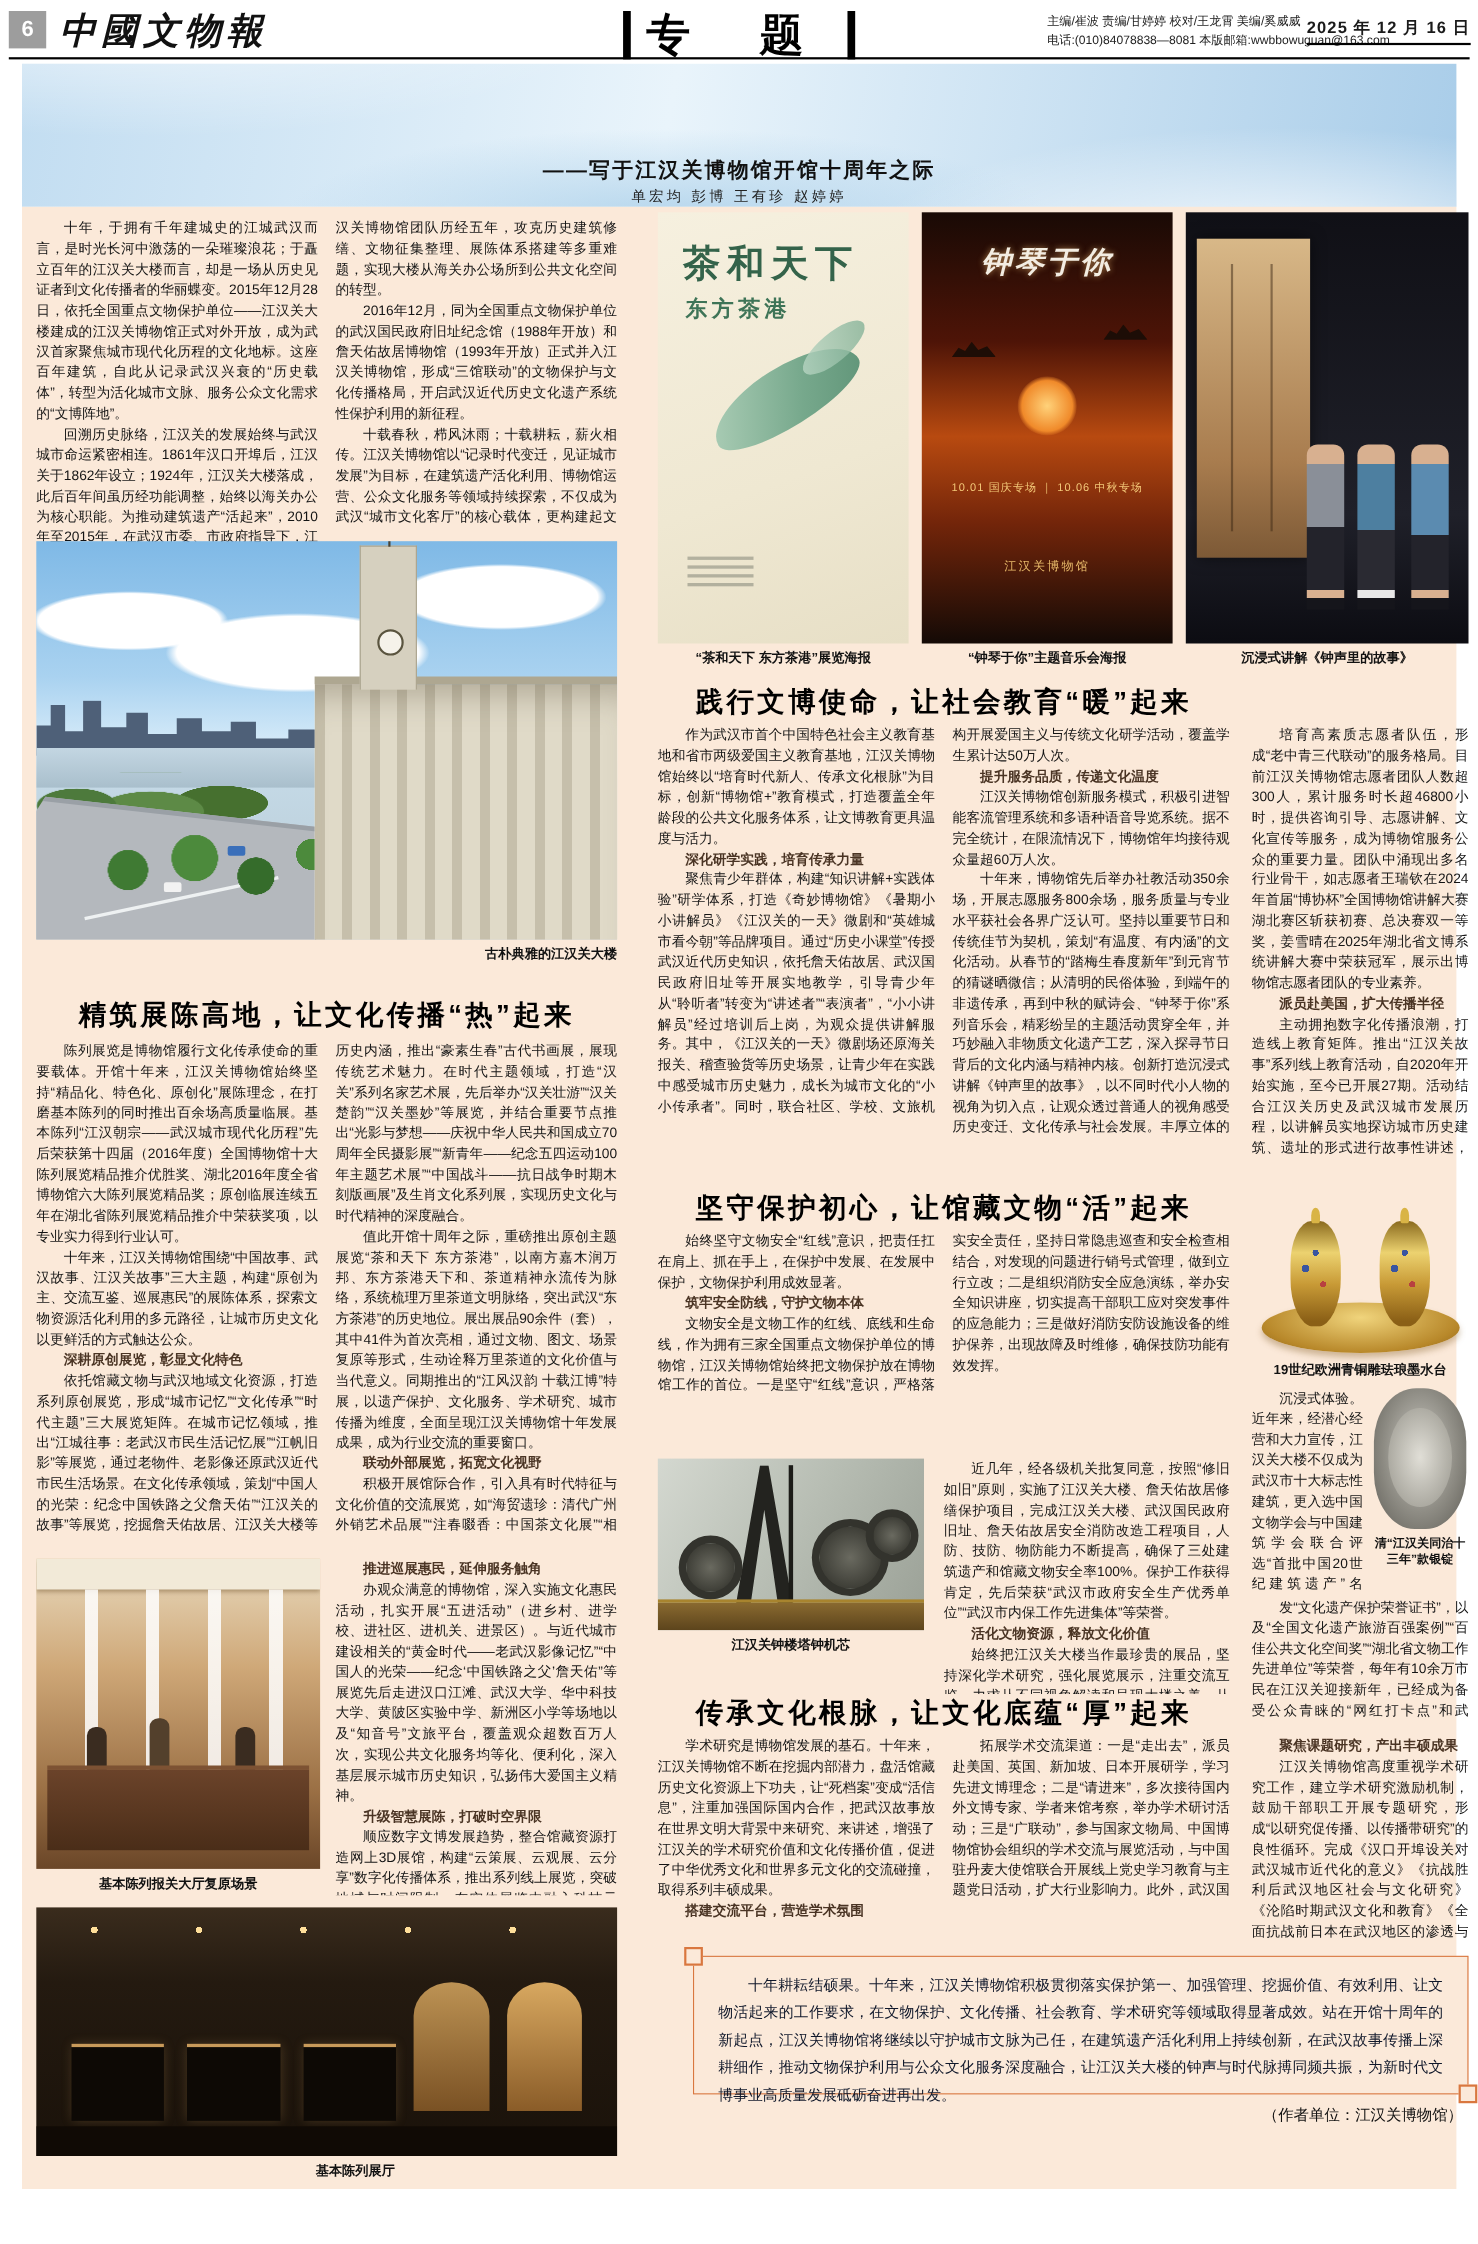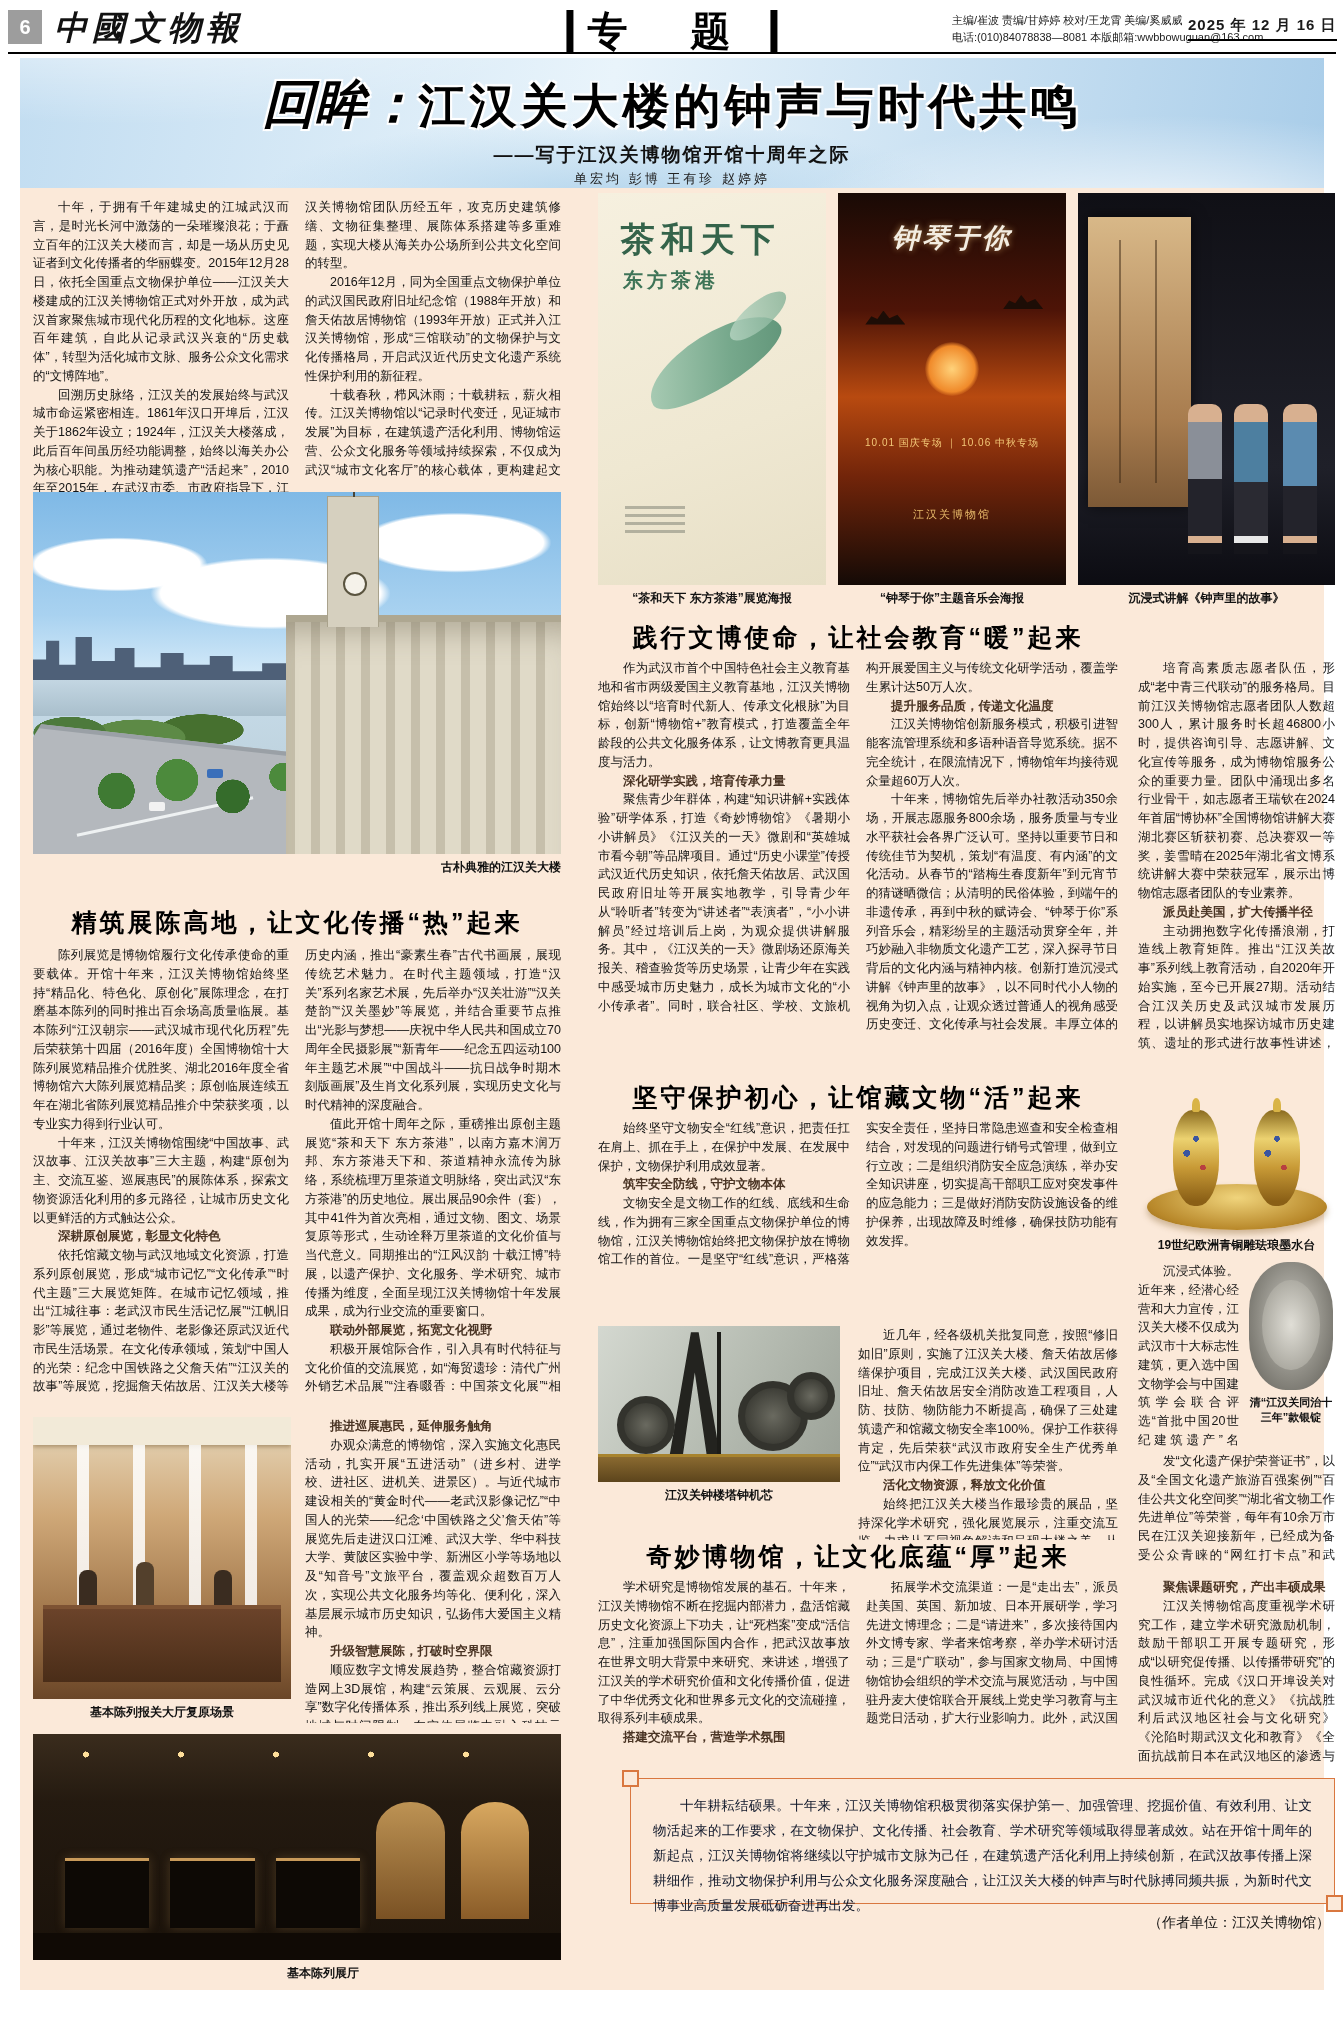--- a/index.html
+++ b/index.html
@@ -186,23 +186,20 @@
     <span class="secbar"></span>
   </div>
   <div class="abs staff">
     <div>主编/崔波 责编/甘婷婷 校对/王龙霄 美编/奚威威</div>
     <div>电话:(010)84078838—8081 本版邮箱:wwbbowuguan@163.com</div>
   </div>
   <div class="abs hdate">2025 年 12 月 16 日</div>
   <div class="abs hrule"></div>
 
   <div class="abs band">
-    <div class="abs htitle">
-      <span class="kicker">回眸：</span><span class="maintitle">江汉关大楼的钟声与时代共鸣</span>
-    </div>
     <div class="abs hsub">——写于江汉关博物馆开馆十周年之际</div>
     <div class="abs hby">单宏均  彭博  王有珍  赵婷婷</div>
   </div>
 
   <div class="abs contentbg"></div>
 
   <div class="abs txt cols2" style="left:33px;top:198px;width:528px;height:304px;">
       <p class="para">十年，于拥有千年建城史的江城武汉而言，是时光长河中激荡的一朵璀璨浪花；于矗立百年的江汉关大楼而言，却是一场从历史见证者到文化传播者的华丽蝶变。2015年12月28日，依托全国重点文物保护单位——江汉关大楼建成的江汉关博物馆正式对外开放，成为武汉首家聚焦城市现代化历程的文化地标。这座百年建筑，自此从记录武汉兴衰的“历史载体”，转型为活化城市文脉、服务公众文化需求的“文博阵地”。</p>
       <p class="para">回溯历史脉络，江汉关的发展始终与武汉城市命运紧密相连。1861年汉口开埠后，江汉关于1862年设立；1924年，江汉关大楼落成，此后百年间虽历经功能调整，始终以海关办公为核心职能。为推动建筑遗产“活起来”，2010年至2015年，在武汉市委、市政府指导下，江汉关博物馆团队历经五年，攻克历史建筑修缮、文物征集整理、展陈体系搭建等多重难题，实现大楼从海关办公场所到公共文化空间的转型。</p>
       <p class="para">2016年12月，同为全国重点文物保护单位的武汉国民政府旧址纪念馆（1988年开放）和詹天佑故居博物馆（1993年开放）正式并入江汉关博物馆，形成“三馆联动”的文物保护与文化传播格局，开启武汉近代历史文化遗产系统性保护利用的新征程。</p>
@@ -369,21 +366,21 @@
       <div class="ph ph-ingot" style="width:84px;height:128px;margin:0 auto;">
         <div class="ingot-core"></div>
       </div>
       <figcaption class="cap center" style="font-size:11px;font-weight:600;">清“江汉关同治十三年”款银锭</figcaption>
     </figure>
   </div>
   <div class="abs txt" style="left:1138px;top:1452px;width:197px;height:112px;overflow:hidden;">
       <p class="para">发“文化遗产保护荣誉证书”，以及“全国文化遗产旅游百强案例”“百佳公共文化空间奖”“湖北省文物工作先进单位”等荣誉，每年有10余万市民在江汉关迎接新年，已经成为备受公众青睐的“网红打卡点”和武汉“甜蜜地标”。</p>
     </div>
 
-  <div class="abs sechead" style="left:598px;top:1540px;width:520px;">奇妙博物馆，让文化底蕴“厚”起来</div>
+  <div class="abs sechead" style="left:598px;top:1540px;width:520px;">传承文化根脉，让文化底蕴“厚”起来</div>
   <div class="abs txt cols2" style="left:598px;top:1578px;width:520px;height:184px;">
       <p class="para">学术研究是博物馆发展的基石。十年来，江汉关博物馆不断在挖掘内部潜力，盘活馆藏历史文化资源上下功夫，让“死档案”变成“活信息”，注重加强国际国内合作，把武汉故事放在世界文明大背景中来研究、来讲述，增强了江汉关的学术研究价值和文化传播价值，促进了中华优秀文化和世界多元文化的交流碰撞，取得系列丰硕成果。</p>
       <p class="subhead">搭建交流平台，营造学术氛围</p>
       <p class="para">拓展学术交流渠道：一是“走出去”，派员赴美国、英国、新加坡、日本开展研学，学习先进文博理念；二是“请进来”，多次接待国内外文博专家、学者来馆考察，举办学术研讨活动；三是“广联动”，参与国家文物局、中国博物馆协会组织的学术交流与展览活动，与中国驻丹麦大使馆联合开展线上党史学习教育与主题党日活动，扩大行业影响力。此外，武汉国民政府旧址纪念馆被授予“海峡两岸交流基地”，成为两岸文化交流的重要平台。</p>
     </div>
   <div class="abs txt" style="left:1138px;top:1578px;width:197px;height:184px;overflow:hidden;">
       <p class="subhead">聚焦课题研究，产出丰硕成果</p>
       <p class="para">江汉关博物馆高度重视学术研究工作，建立学术研究激励机制，鼓励干部职工开展专题研究，形成“以研究促传播、以传播带研究”的良性循环。完成《汉口开埠设关对武汉城市近代化的意义》《抗战胜利后武汉地区社会与文化研究》《沦陷时期武汉文化和教育》《全面抗战前日本在武汉地区的渗透与掠夺》等多项省级以上重点课题，出版《百年江汉关》《百年寻踪》《江汉朝宗》《江汉关博物馆之美》《江汉关博物馆研究论丛》《江汉关大楼钟楼及主楼底层地面保护修缮工程研究》等专著，为武汉近代历史研究、建筑遗产保护利用提供重要参考，彰显博物馆的学术价值。</p>
     </div>
 

